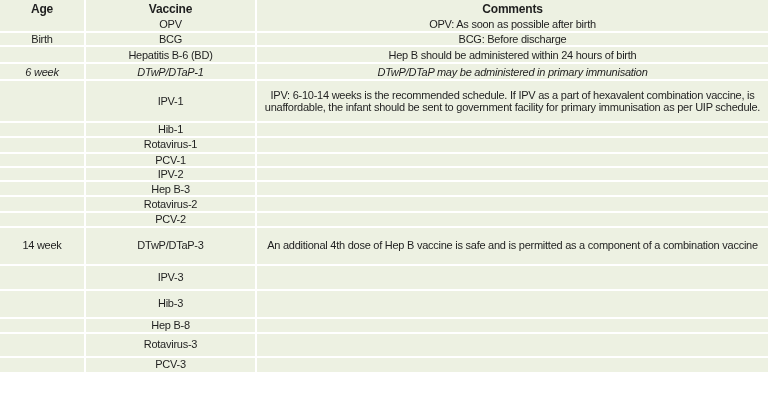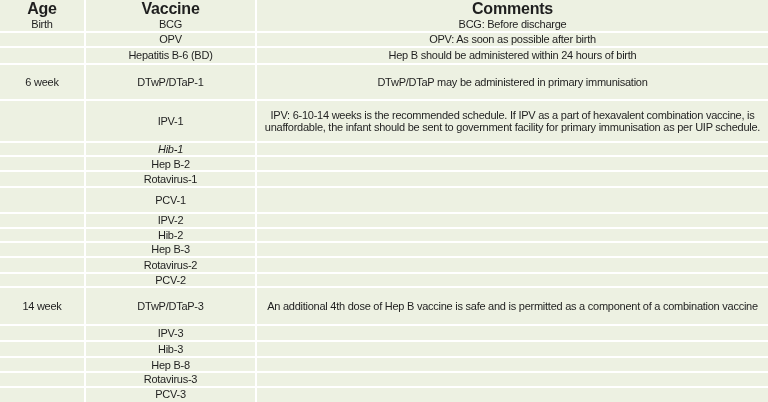--- a/index.html
+++ b/index.html
@@ -26,21 +26,21 @@
     padding: 0 3px;
     overflow: hidden;
   }
   
   table.schedule tr:first-child > * { border-top: 0; }
   table.schedule tr:last-child  > * { border-bottom: 0; }
   table.schedule tr > *:first-child { border-left: 0; }
   table.schedule tr > *:last-child  { border-right: 0; }
 
   table.schedule th {
-    font-size: 16px;
+    font-size: 12px;
     font-weight: bold;
     height: 17px;
     letter-spacing: -0.2px;
     margin-left: 40px;
   }
   table.schedule td {
     font-size: 11px;
     line-height: 1.12;
     letter-spacing: -0.25px;
   }
@@ -58,73 +58,63 @@
     <col class="c-comment">
   </colgroup>
   <thead>
     <tr>
       <th>Age</th>
       <th>Vaccine</th>
       <th>Comments</th>
     </tr>
   </thead>
   <tbody id="table-body">
+      <tr style="height: 15px;">
+        <td></td>
+        <td>OPV</td>
+        <td>OPV: As soon as possible after birth</td>
+      </tr>
       <tr style="height: 14px;">
         <td>Birth</td>
         <td>BCG</td>
         <td>BCG: Before discharge</td>
-      </tr>
-      <tr style="height: 15px;">
-        <td></td>
-        <td>OPV</td>
-        <td>OPV: As soon as possible after birth</td>
       </tr>
       <tr style="height: 17px;">
         <td></td>
         <td>Hepatitis B-6 (BD)</td>
         <td>Hep B should be administered within 24 hours of birth</td>
       </tr>
-      <tr style="height: 36px;">
+      <tr style="height: 17px; font-style: italic;">
         <td>6 week</td>
         <td>DTwP/DTaP-1</td>
         <td>DTwP/DTaP may be administered in primary immunisation</td>
       </tr>
       <tr style="height: 42px;">
         <td></td>
         <td>IPV-1</td>
         <td>IPV: 6-10-14 weeks is the recommended schedule. If IPV as a part of hexavalent combination vaccine, is unaffordable, the infant should be sent to government facility for primary immunisation as per UIP schedule.</td>
       </tr>
-      <tr style="height: 14px; font-style: italic;">
+      <tr style="height: 14px;">
         <td></td>
         <td>Hib-1</td>
-        <td></td>
-      </tr>
-      <tr style="height: 15px;">
-        <td></td>
-        <td>Hep B-2</td>
         <td></td>
       </tr>
       <tr style="height: 16px; padding-left: 24px;">
         <td></td>
         <td>Rotavirus-1</td>
         <td></td>
       </tr>
-      <tr style="height: 26px;">
+      <tr style="height: 14px;">
         <td></td>
         <td>PCV-1</td>
         <td></td>
       </tr>
       <tr style="height: 14px; padding-left: 26px;">
         <td></td>
         <td>IPV-2</td>
-        <td></td>
-      </tr>
-      <tr style="height: 14px;">
-        <td></td>
-        <td>Hib-2</td>
         <td></td>
       </tr>
       <tr style="height: 15px;">
         <td></td>
         <td>Hep B-3</td>
         <td></td>
       </tr>
       <tr style="height: 16px;">
         <td></td>
         <td>Rotavirus-2</td>
@@ -133,36 +123,36 @@
       <tr style="height: 14px;">
         <td></td>
         <td>PCV-2</td>
         <td></td>
       </tr>
       <tr style="height: 38px;">
         <td>14 week</td>
         <td>DTwP/DTaP-3</td>
         <td>An additional 4th dose of Hep B vaccine is safe and is permitted as a component of a combination vaccine</td>
       </tr>
-      <tr style="height: 16px;">
+      <tr style="height: 25px;">
         <td></td>
         <td>IPV-3</td>
         <td></td>
       </tr>
-      <tr style="height: 16px;">
+      <tr style="height: 28px;">
         <td></td>
         <td>Hib-3</td>
         <td></td>
       </tr>
       <tr style="height: 15px;">
         <td></td>
         <td>Hep B-8</td>
         <td></td>
       </tr>
-      <tr style="height: 14px;">
+      <tr style="height: 24px;">
         <td></td>
         <td>Rotavirus-3</td>
         <td></td>
       </tr>
       <tr style="height: 15px;">
         <td></td>
         <td>PCV-3</td>
         <td></td>
       </tr>
     </tbody>

